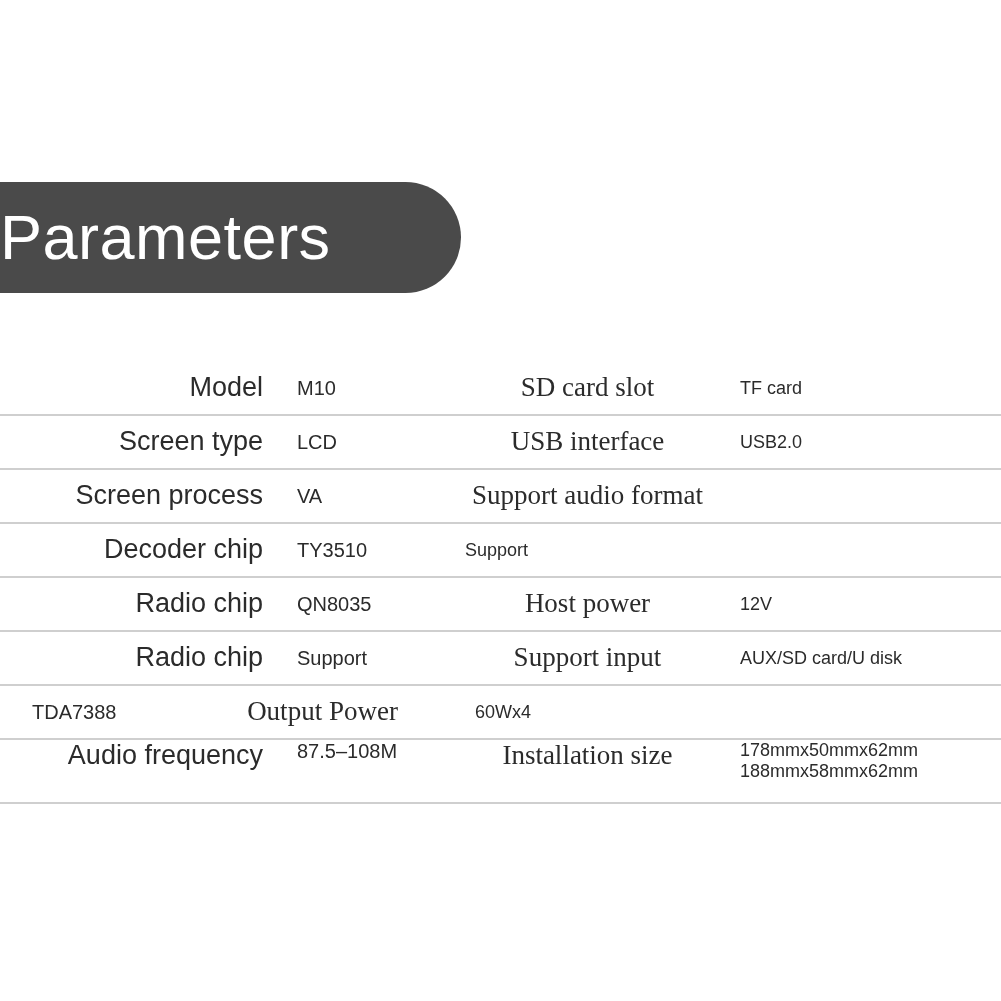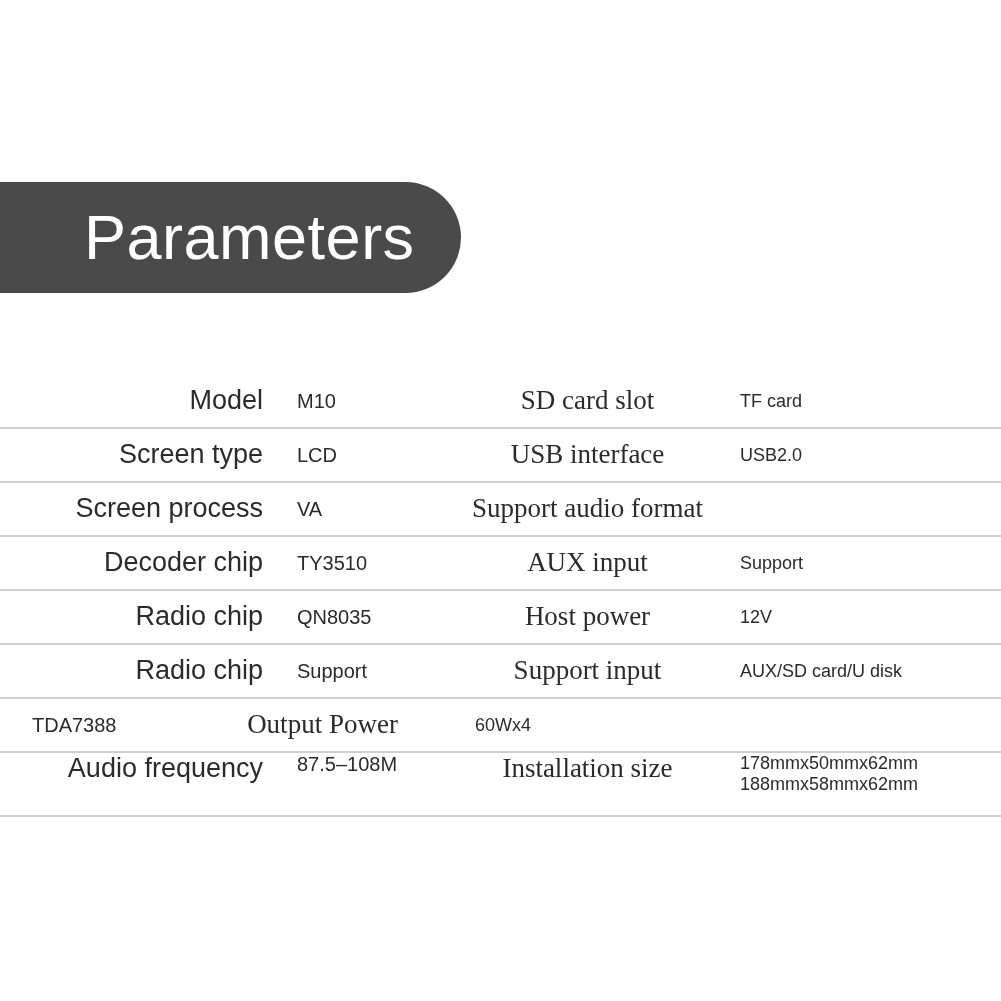--- a/index.html
+++ b/index.html
@@ -26,30 +26,29 @@
     border-top-right-radius: 56px;
     border-bottom-right-radius: 56px;
     display: flex;
     align-items: center;
   }
   #header-title {
     color: #ffffff;
     font-size: 63px;
     font-weight: 400;
     letter-spacing: 0.5px;
-    margin-left: 84px;
     line-height: 1;
     white-space: nowrap;
   }
 
   
   #spec-table {
     position: absolute;
     left: 0;
-    top: 375px;
+    top: 362px;
     width: 843px;
   }
   .spec-row {
     display: flex;
     align-items: center;
     width: 1001px;
     box-sizing: border-box;
     border-bottom: 2px solid #cfcfcf;
     height: 54px;
   }
@@ -119,21 +118,20 @@
       <div class="cell c-value-right">USB2.0</div>
     </div>
     <div class="spec-row">
       <div class="cell c-label-left">Screen process</div>
       <div class="cell c-value-left">VA</div>
       <div class="cell c-label-right">Support audio format</div>
     </div>
     <div class="spec-row">
       <div class="cell c-label-left">Decoder chip</div>
       <div class="cell c-value-left">TY3510</div>
-      <div class="cell c-label-right">AUX input</div>
       <div class="cell c-value-right">Support</div>
     </div>
     <div class="spec-row">
       <div class="cell c-label-left">Radio chip</div>
       <div class="cell c-value-left">QN8035</div>
       <div class="cell c-label-right">Host power</div>
       <div class="cell c-value-right">12V</div>
     </div>
     <div class="spec-row">
       <div class="cell c-label-left">Radio chip</div>

